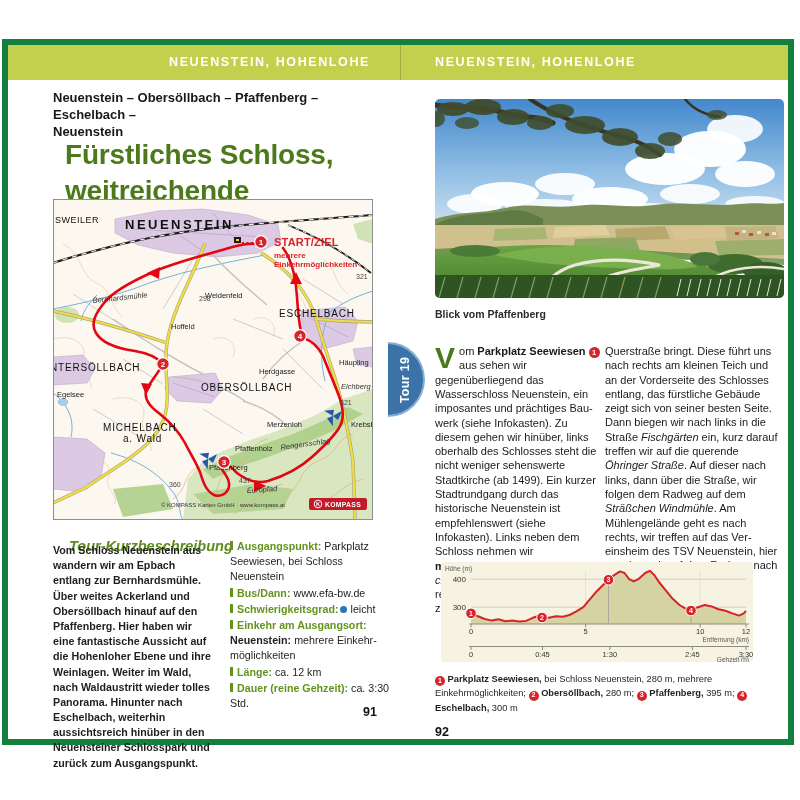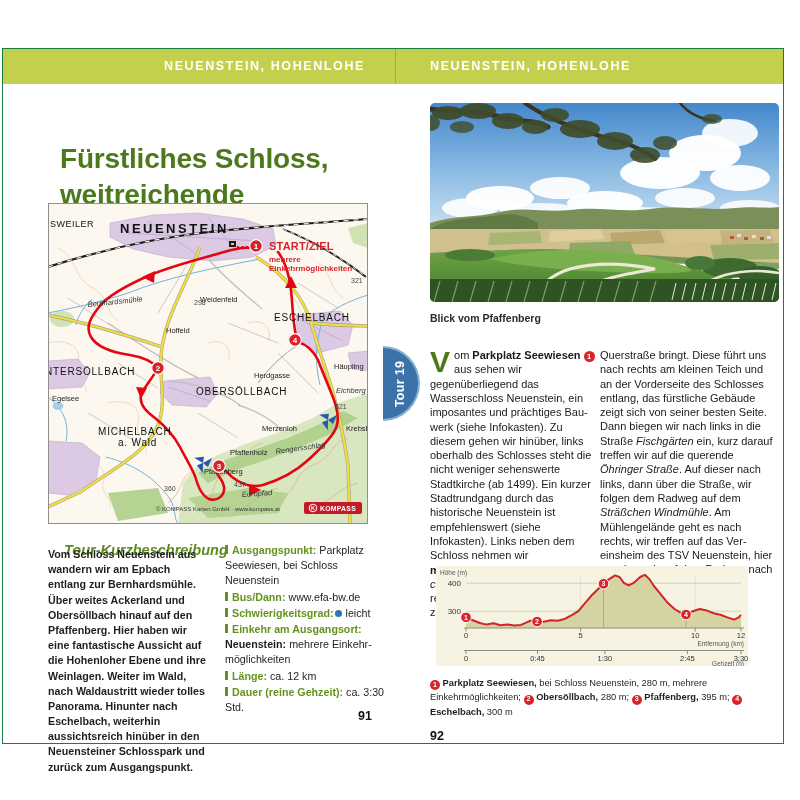--- a/index.html
+++ b/index.html
@@ -1,19 +1,19 @@
 <!DOCTYPE html>
 <html><head>
 <meta charset="utf-8">
 <style>
   html,body{margin:0;padding:0;background:#fff;}
   .canvas{position:relative;width:800px;height:800px;background:#fff;overflow:hidden;
           font-family:"Liberation Sans","DejaVu Sans",sans-serif;}
-  .spread{position:absolute;left:2px;top:48px;width:780px;height:694px;
-          border:1px solid #15803d;background:#fff;}
+  .spread{position:absolute;left:2px;top:39px;width:780px;height:694px;
+          border:6px solid #15803d;background:#fff;}
   
   .headerbar{position:absolute;left:0;top:0;width:100%;height:35px;background:#c2d04e;}
   .htxt{position:absolute;top:10px;font-size:12.5px;font-weight:bold;color:#fff;letter-spacing:1.6px;}
   .htxt.left{left:160px;width:202px;text-align:right;}
   .htxt.right{left:427px;}
   .gutterline{position:absolute;left:392px;top:0;width:1px;height:35px;background:rgba(60,70,20,.25);}
   
   .routeline{position:absolute;left:45px;top:44px;width:320px;font-size:13px;font-weight:bold;
              color:#181818;line-height:1.32;white-space:pre-line;}
   .title{position:absolute;left:45px;top:80px;width:335px;margin:12px;font-size:28px;font-weight:bold;
@@ -69,20 +69,22 @@
 
 <div class="canvas">
   <div class="spread">
 
     <div class="headerbar">
       <span class="htxt left">NEUENSTEIN, HOHENLOHE</span>
       <span class="htxt right">NEUENSTEIN, HOHENLOHE</span>
       <div class="gutterline"></div>
     </div>
 
+    <div class="routeline">Neuenstein – Obersöllbach – Pfaffenberg – Eschelbach –
+Neuenstein</div>
     <h1 class="title">Fürstliches Schloss, weitreichende
 Aussichten und Weinberge</h1>
 
     <div class="map">
       <svg viewBox="0 0 320 321" width="320" height="321">
         <rect x="0" y="0" width="320" height="321" fill="#fcf8f0"></rect>
         <g fill="none" stroke="#e8cba6" stroke-width="0.7">
           <path d="M10,45 C30,55 25,75 45,85 C60,92 58,110 70,118"></path>
           <path d="M0,140 C20,135 35,145 30,160 C26,172 40,178 38,190"></path>
           <path d="M60,200 C80,195 95,205 90,220 C86,232 100,240 98,252"></path>

